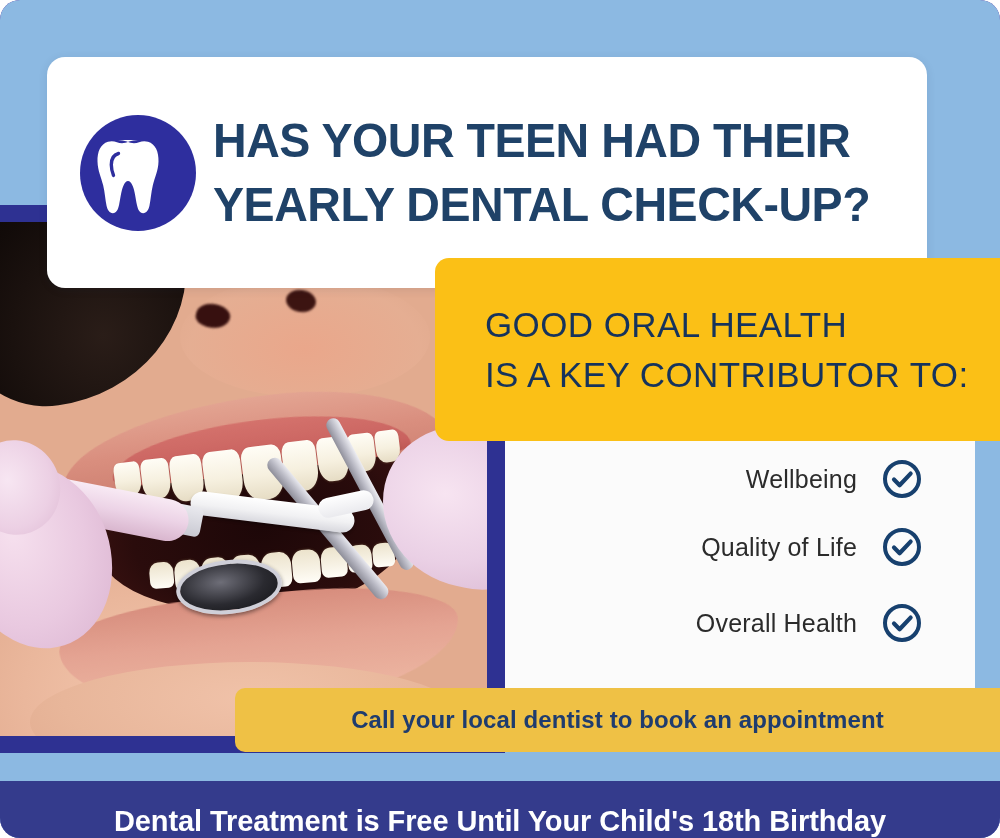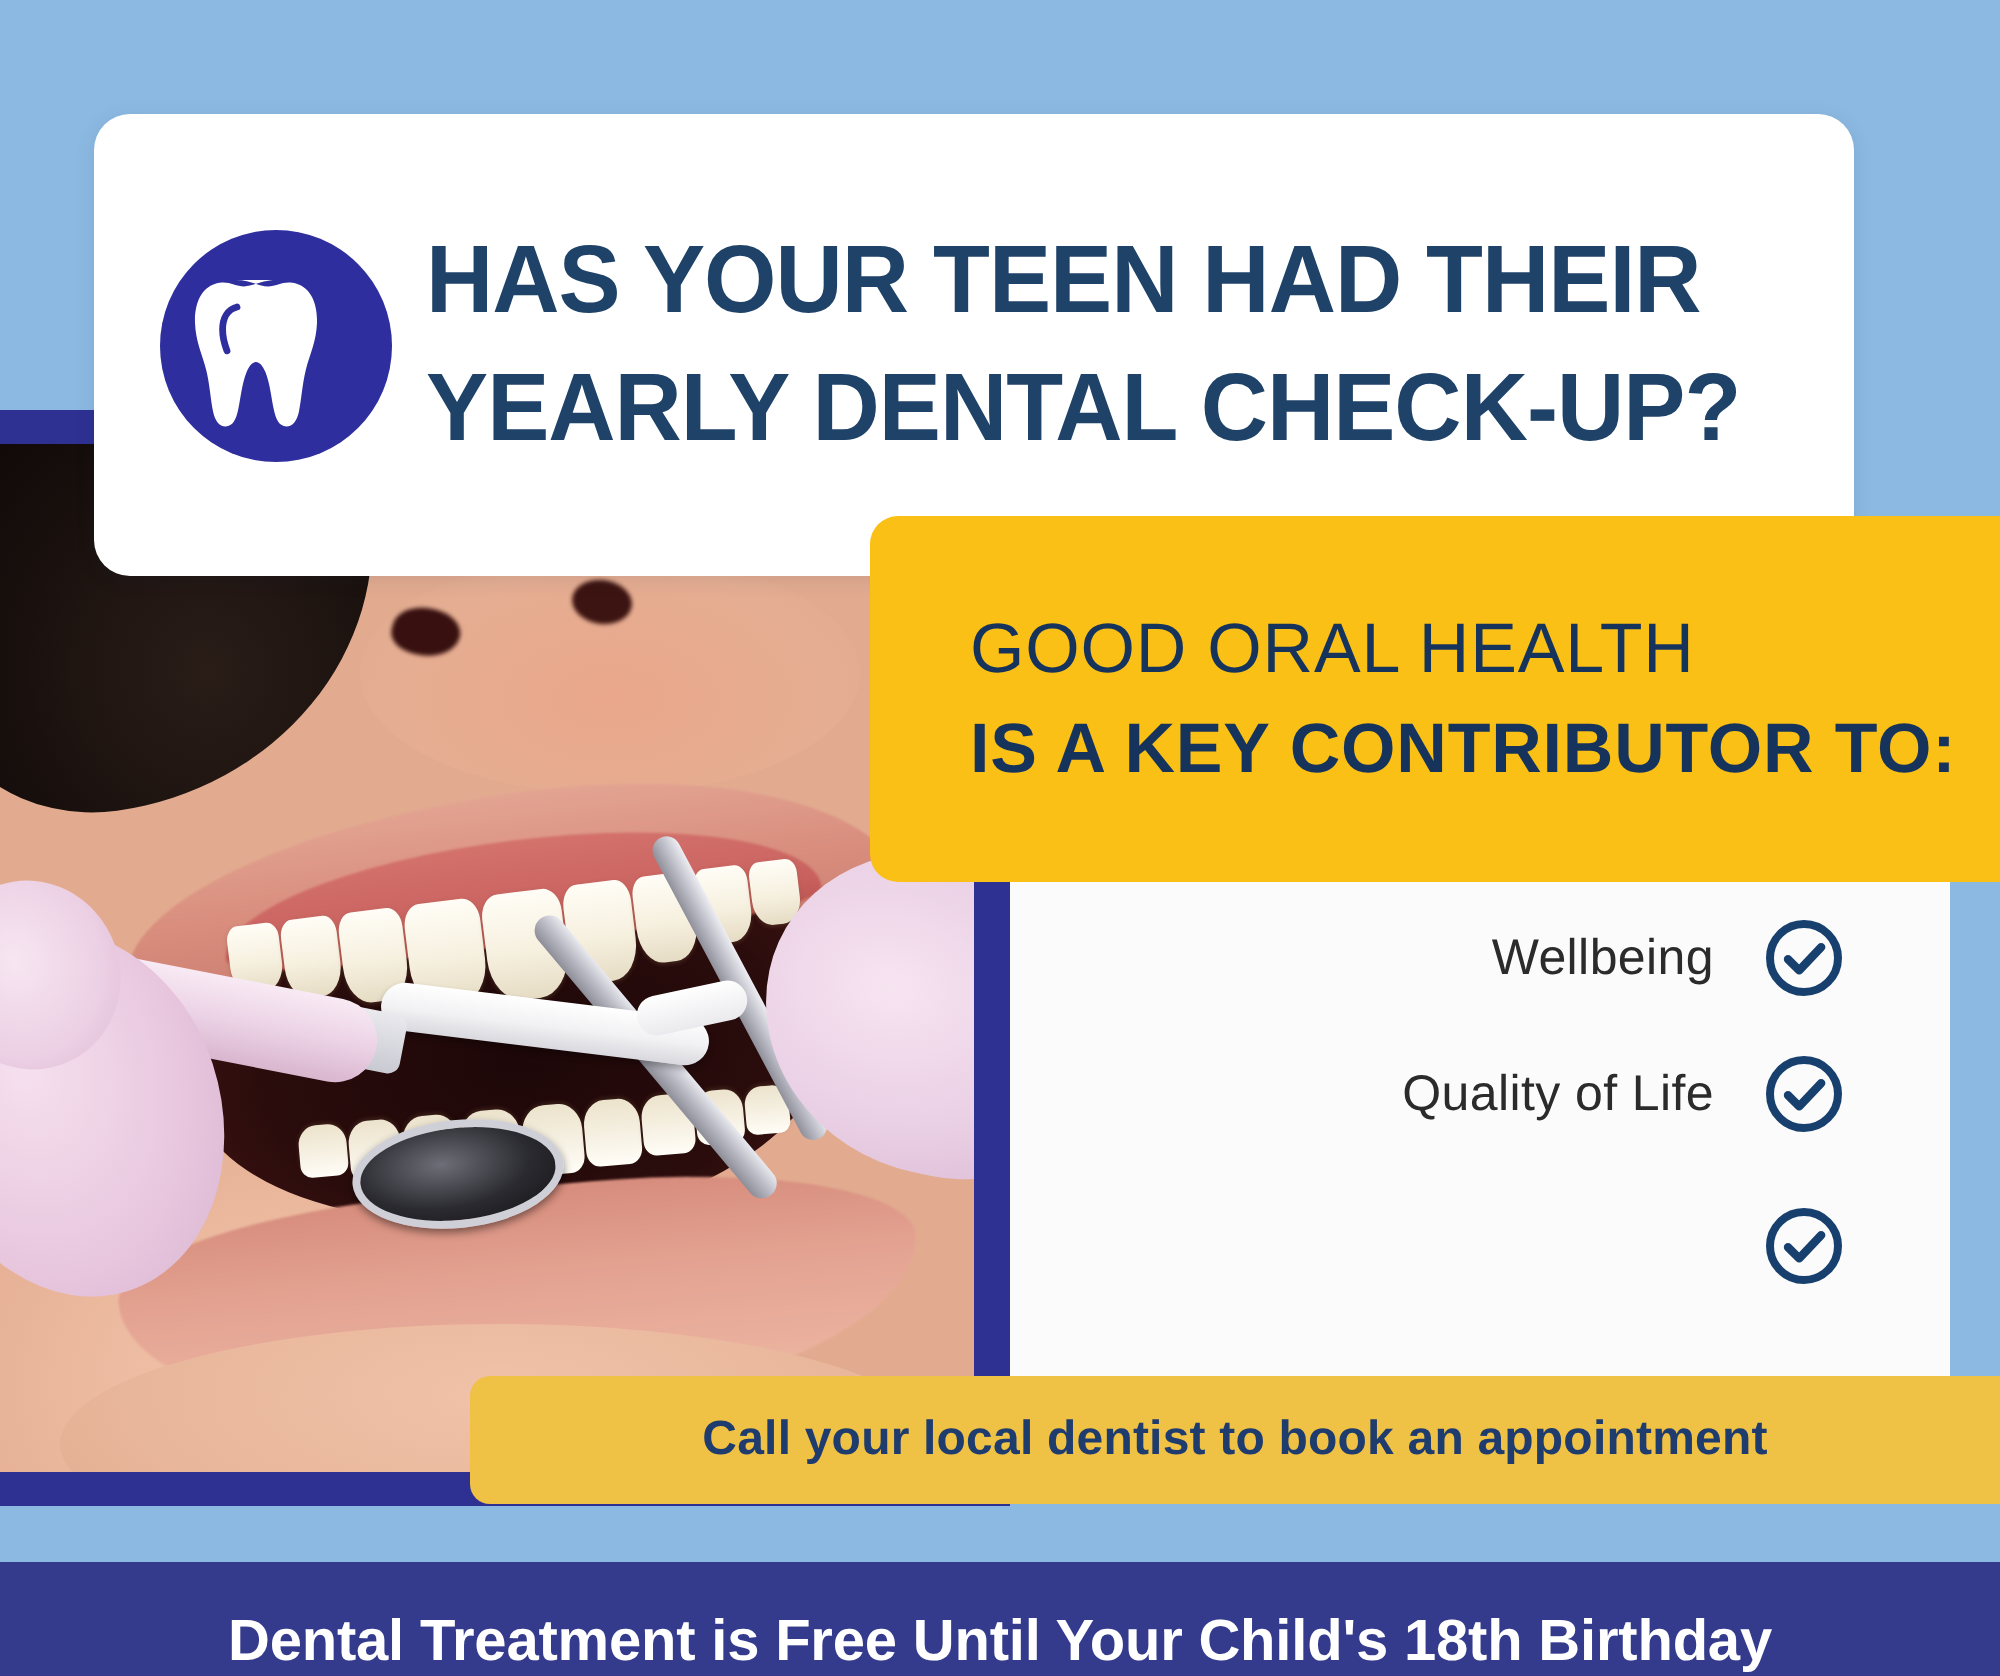--- a/index.html
+++ b/index.html
@@ -7,20 +7,21 @@
     padding: 0;
     background: #ffffff;
   }
   #poster {
     position: relative;
     width: 1000px;
     height: 838px;
     overflow: hidden;
     background: #4c1d95;
     font-family: "Liberation Sans", sans-serif;
+    border-radius: 20px;
     -webkit-font-smoothing: antialiased;
   }
 
   
   .bg-lightblue {
     position: absolute;
     left: 0; top: 0;
     width: 1000px; height: 838px;
     background: #8CB9E2;
   }
@@ -261,21 +262,21 @@
   }
   .yellow-banner .yl {
     color: #16335C;
     font-size: 35px;
     font-weight: 400;
     letter-spacing: 0.4px;
     line-height: 1.42;
     text-transform: uppercase;
     white-space: nowrap;
   }
-  .yellow-banner .yl-2 { text-align: right; font-weight: bold; }
+  .yellow-banner .yl-2 { text-align: right; }
 
   
   .list-panel {
     position: absolute;
     left: 505px; top: 441px;
     width: 470px; height: 248px;
     background: #fbfbfb;
   }
   .list-row {
     position: absolute;
@@ -423,20 +424,21 @@
       <span class="list-label">Quality of Life</span>
       <span>
         <svg class="check-icon" viewBox="0 0 42 42" aria-hidden="true">
           <circle cx="21" cy="21" r="17" fill="none" stroke="#17406E" stroke-width="4"></circle>
           <path d="M13 21.6l5.6 5.6L29.6 15.6" fill="none" stroke="#17406E" stroke-width="4.2" stroke-linecap="round" stroke-linejoin="round"></path>
         </svg>
       </span>
     </div>
 
     <div class="list-row r2">
+      <span class="list-label">Overall Health</span>
       <span>
         <svg class="check-icon" viewBox="0 0 42 42" aria-hidden="true">
           <circle cx="21" cy="21" r="17" fill="none" stroke="#17406E" stroke-width="4"></circle>
           <path d="M13 21.6l5.6 5.6L29.6 15.6" fill="none" stroke="#17406E" stroke-width="4.2" stroke-linecap="round" stroke-linejoin="round"></path>
         </svg>
       </span>
     </div>
 
   </div>
 

